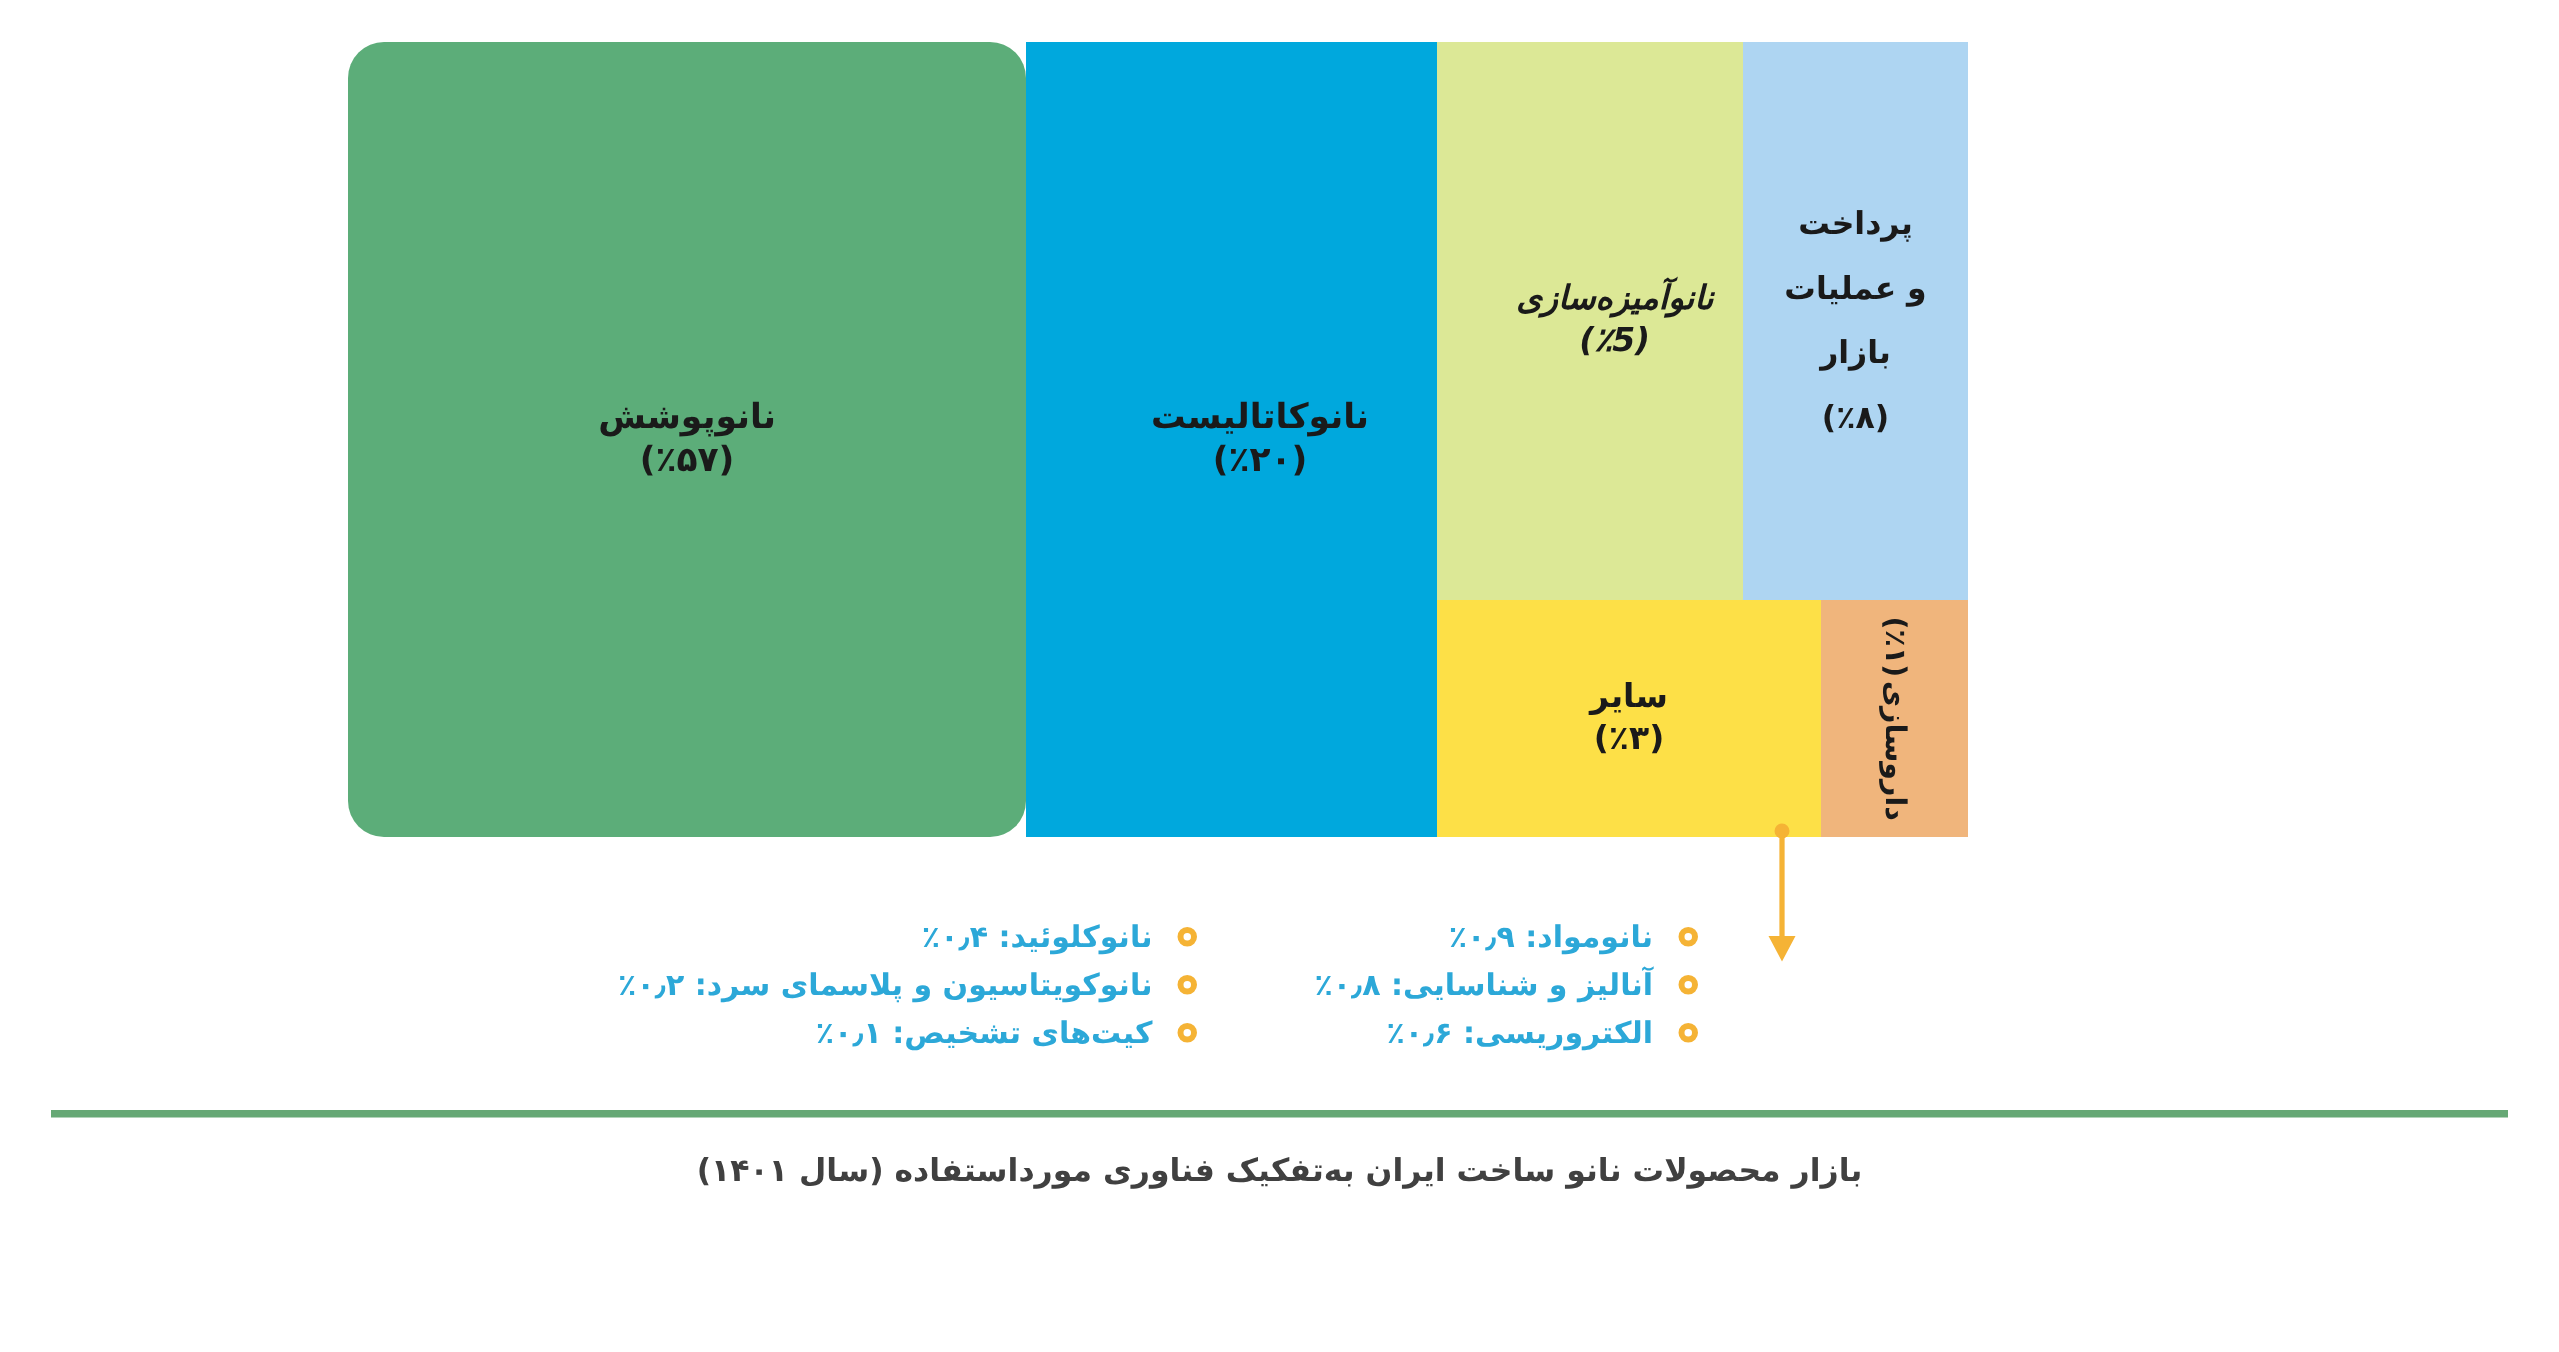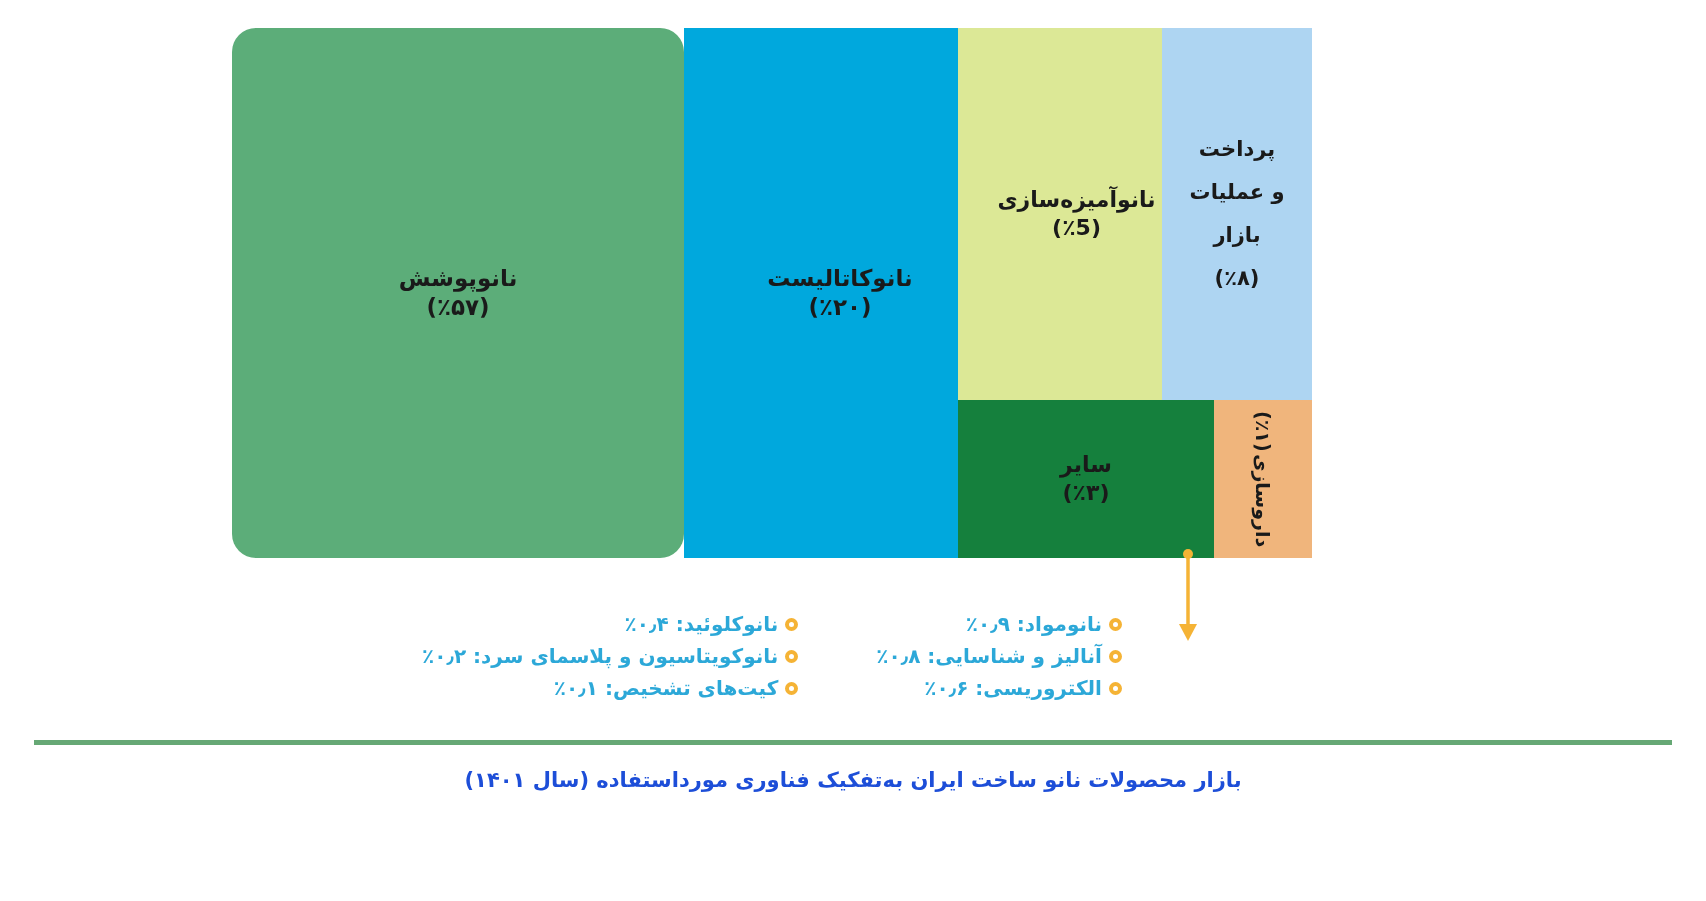--- a/index.html
+++ b/index.html
@@ -56,32 +56,33 @@
     left: 452px; top: 0px;
     width: 312px; height: 530px;
     background: #00a8dd;
     font-size: 23px;
   }
   #cell-nanocomposite {
     left: 726px; top: 0px;
     width: 237px; height: 372px;
     background: #dce896;
     font-size: 22px;
+    font-style: italic;
   }
   #cell-surface {
     left: 930px; top: 0px;
     width: 150px; height: 372px;
     background: #aed5f2;
     font-size: 21px;
     gap: 16px;
   }
   #cell-other {
     left: 726px; top: 372px;
     width: 256px; height: 158px;
-    background: #15803d;
+    background: #fde047;
     font-size: 22px;
   }
   #cell-pharma {
     left: 982px; top: 372px;
     width: 98px; height: 158px;
     background: #f0b57c;
     font-size: 19px;
     writing-mode: vertical-rl;
     text-orientation: mixed;
   }
@@ -121,21 +122,21 @@
     display: flex;
     flex-direction: column;
     justify-content: flex-start;
     gap: 8px;
   }
 
   .legend-item {
     display: flex;
     flex-direction: row;
     align-items: center;
-    gap: 7px;
+    gap: 17px;
     color: #2ca8d8;
     font-size: 20px;
     font-weight: bold;
     white-space: nowrap;
     direction: rtl;
   }
 
   .legend-bullet {
     flex: 0 0 auto;
     width: 13px;
@@ -157,21 +158,21 @@
     background: #66a875;
   }
 
   
   #caption {
     position: absolute;
     left: 0px;
     top: 768px;
     width: 1706px;
     text-align: center;
-    color: #1d4ed8;
+    color: #404040;
     font-size: 21px;
     font-weight: bold;
     direction: rtl;
   }
 </style>
 </head>
 <body>
 
 <div id="page">
 

